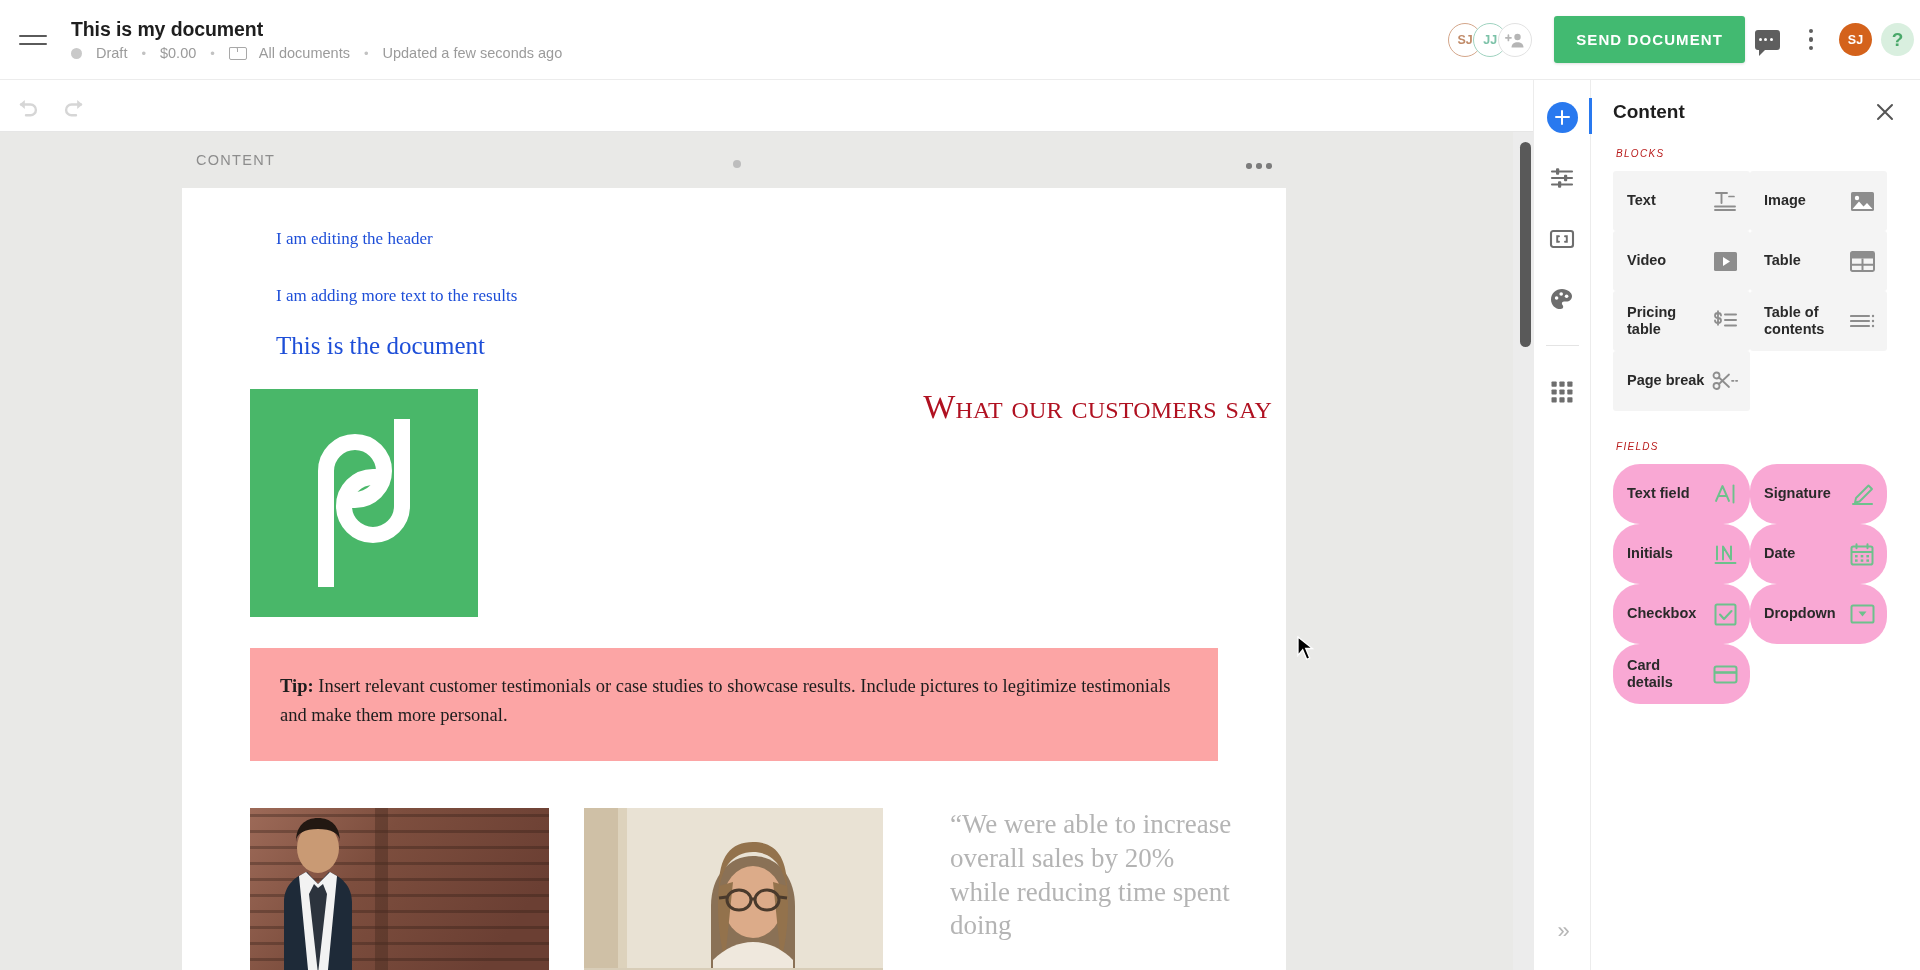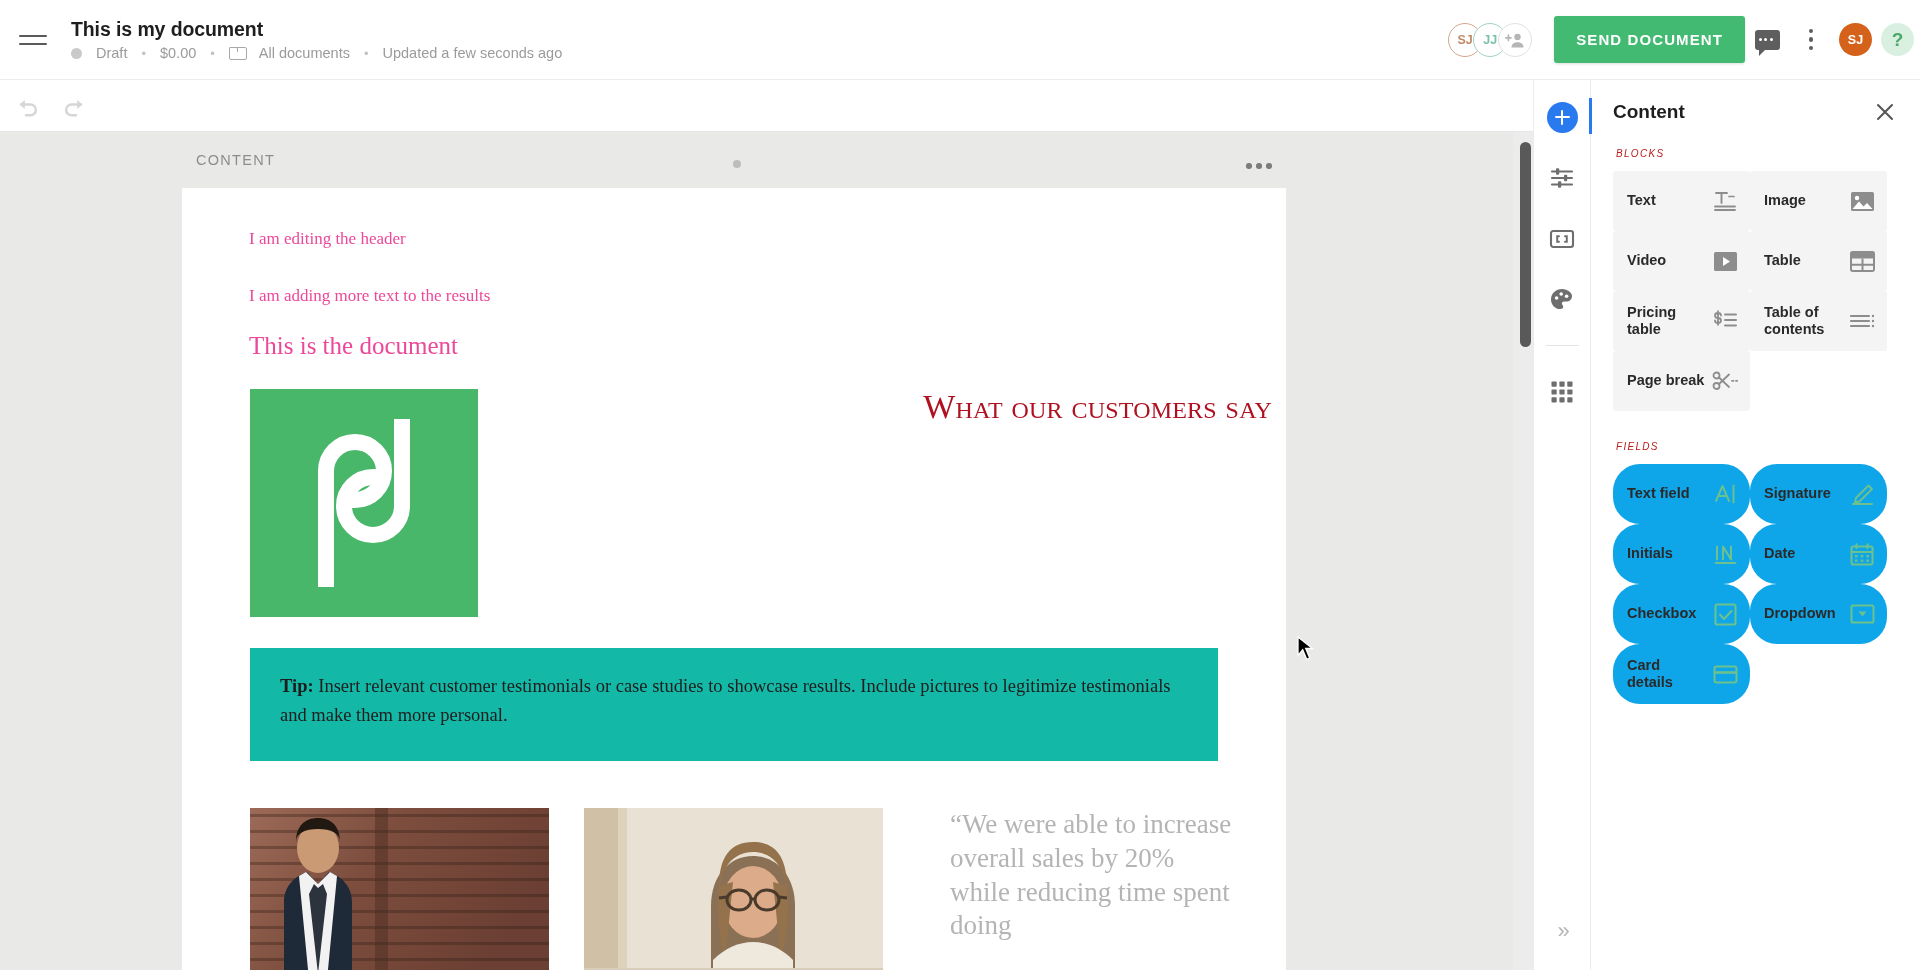--- a/index.html
+++ b/index.html
@@ -101,41 +101,41 @@
   .center-dot { position:absolute; left: 733px; top: 28px; width: 8px; height: 8px; border-radius:50%; background:#bdbdbd; }
   .bar-kebab { position:absolute; left: 1246px; top: 31px; display:flex; gap: 4.5px; }
   .bar-kebab i { width: 5.5px; height: 5.5px; border-radius:50%; background:#7c7c7c; display:block; }
 
   .page {
     position:absolute; top: 56px; left: 182px; width: 1104px; height: 790px;
     background: #ffffff;
     font-family: "Liberation Serif", serif;
     overflow: hidden;
   }
-  .p-line { font-size: 17px; color: #ec4899; }
+  .p-line { font-size: 17px; color: #1d4ed8; margin-left: 27px; }
   .p1 { position:absolute; top: 41px; left: 67px; }
   .p2 { position:absolute; top: 98px; left: 67px; }
   .p3 { position:absolute; top: 144px; left: 67px; font-size: 25px; }
 
   .logo-box {
     position:absolute; top: 201px; left: 68px; width: 228px; height: 228px;
     background: #49b769;
   }
   .logo-svg { position:absolute; top: 50%; left: 50%; transform: translate(-50%,-50%); }
 
   .customers-head {
     position:absolute; top: 200px; left: 570px; width: 520px;
     text-align: right; color: #b01121; font-size: 34px;
     font-family: "Liberation Serif", serif; font-weight: 400;
     font-variant: small-caps; letter-spacing: 0.2px;
   }
 
   .tip-box {
     position:absolute; top: 460px; left: 68px; width: 968px; height: 113px;
-    background: #14b8a6;
+    background: #fca5a5;
     padding: 24px 30px;
   }
   .tip-text { font-size: 18.5px; line-height: 1.55; color: #1d1d1d; font-family: "Liberation Serif", serif; }
   .tip-text b { font-weight: 700; }
 
   .photos { position:absolute; top: 620px; left: 68px; display:flex; gap: 35px; }
   .photo { width: 299px; height: 170px; overflow: hidden; }
 
   .quote {
     position:absolute; top: 620px; left: 768px; width: 290px;
@@ -183,21 +183,21 @@
   .sec-label {
     font-size: 10px; letter-spacing: 1.3px; color: #b91c1c; margin: 12px 0 12px 3px; font-style: italic;
   }
   .grid { display:flex; flex-wrap: wrap; gap: 0; }
   .tile {
     width: 137px; height: 60px; border-radius: 3px;
     display:flex; align-items:center; justify-content:space-between;
     padding: 0 12px 0 14px; cursor: pointer;
   }
   .tile-blocks { background: #f4f4f4; }
-  .tile-fields { background: #0ea5e9; border-radius: 27px; }
+  .tile-fields { background: #f9a8d4; border-radius: 27px; }
   .tile-label { font-size: 14.5px; font-weight: 700; color: #2a2a2a; line-height: 1.2; max-width: 82px; }
   .tile-ico { width: 26px; height: 26px; flex: none; display:flex; align-items:center; justify-content:center; }
 
   svg { display:block; }
 </style>
 </head>
 <body>
 
 <div class="app">
 

